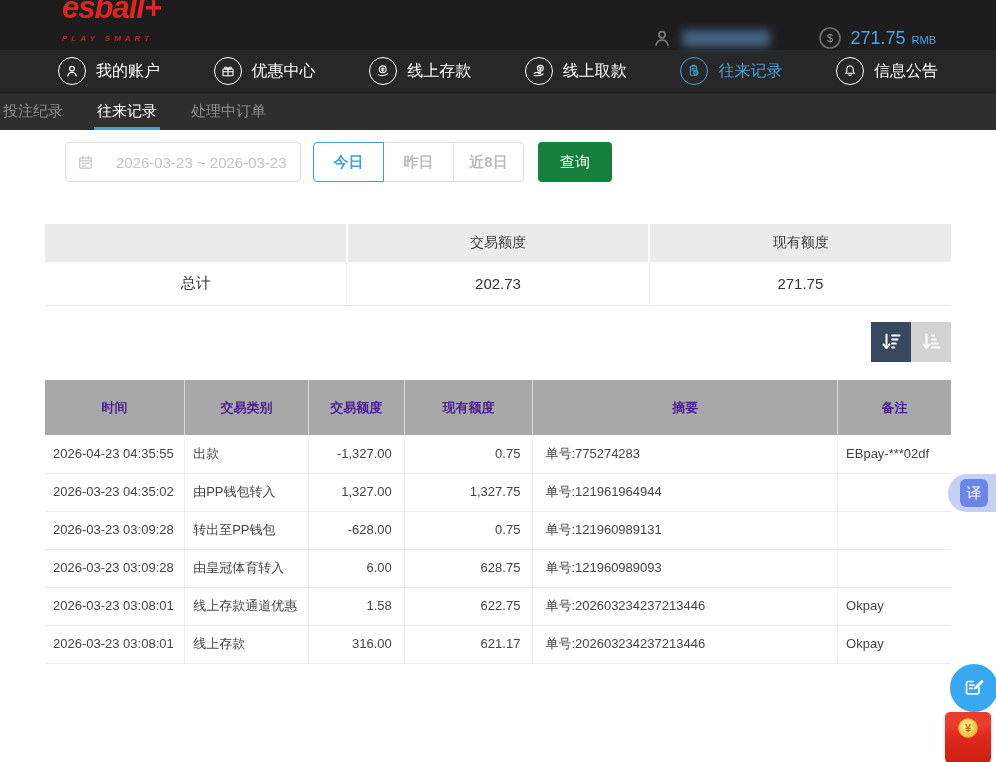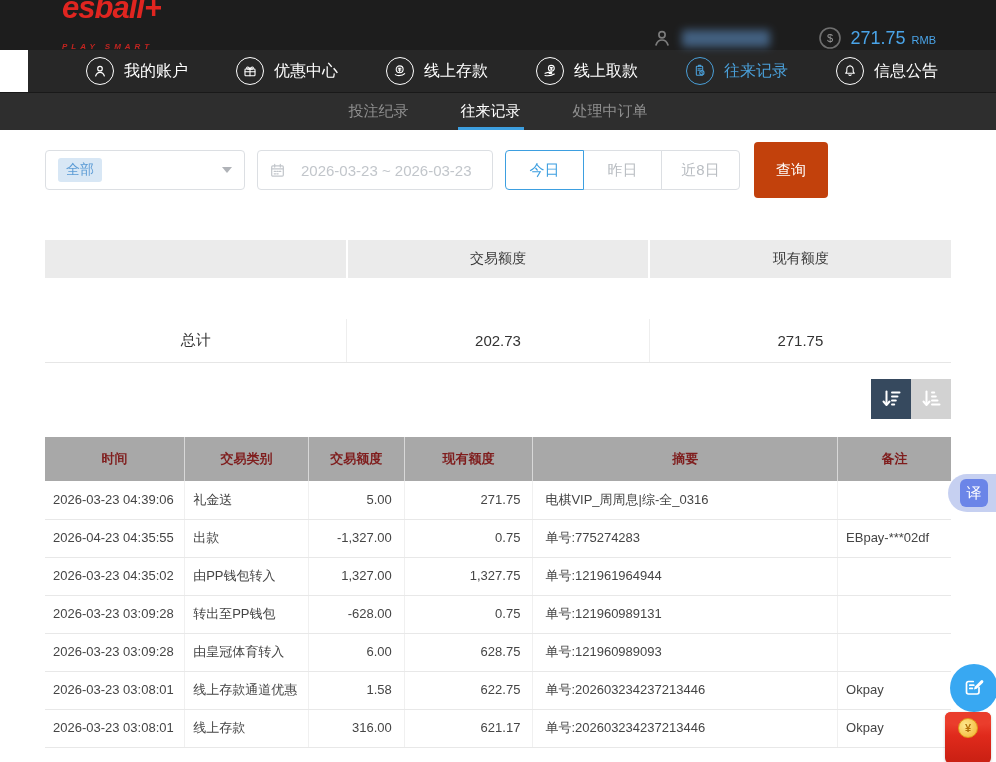--- a/index.html
+++ b/index.html
@@ -4,74 +4,74 @@
 <style>
   * { margin:0; padding:0; box-sizing:border-box; }
   html,body { width:996px; }
   body { font-family:"Liberation Sans","DejaVu Sans",sans-serif; background:#fff; }
   .page { position:relative; width:996px; height:762px; overflow:hidden; background:#fff; }
 
   
   .topbar { height:50px; background:#1d1d1d; display:flex; align-items:flex-end; justify-content:space-between; padding:0 60px 0 62px; }
   .logo { height:50px; overflow:hidden; display:flex; flex-direction:column; cursor:pointer; }
   .logo-text { color:#e02520; font-style:italic; font-weight:bold; font-size:31px; line-height:30px; margin-top:-7px; letter-spacing:-1px; }
-  .logo-tag { color:#c22420; font-size:8px; font-style:italic; font-weight:bold; letter-spacing:4px; margin-top:19px; }
+  .logo-tag { color:#c22420; font-size:8px; font-style:italic; font-weight:bold; letter-spacing:4px; margin-top:11px; }
   .topbar-right { display:flex; align-items:center; gap:48px; }
   .user { display:flex; align-items:center; gap:9px; cursor:pointer; }
   .user-icon { display:flex; color:#7d7d7d; }
   .username-blur { width:88px; height:17px; background:#47688c; filter:blur(4px); border-radius:2px; opacity:.9; }
   .balance { display:flex; align-items:center; gap:8px; color:#4aa4e8; cursor:pointer; }
   .balance-amount { font-size:18px; }
   .balance-cur { font-size:11px; margin-left:-2px; padding-top:3px; }
 
   
-  .mainnav { height:42px; background:#272727; display:flex; align-items:center; justify-content:space-between; padding:0 58px;margin-left:28px; }
+  .mainnav { height:42px; background:#272727; display:flex; align-items:center; justify-content:space-between; padding:0 58px; }
   .nav-item { display:flex; align-items:center; gap:10px; color:#fff; font-size:16px; cursor:pointer; }
   .nav-item.active { color:#4a9fd8; }
   .nav-icon { width:28px; height:28px; border:1.5px solid currentColor; border-radius:50%; display:flex; align-items:center; justify-content:center; flex:none; }
   .nav-icon svg { display:block; }
 
   
-  .subnav { height:38px; background:#2e2e2e; border-top:1px solid #191919; display:flex; justify-content:center; gap:46px; }
+  .subnav { height:38px; background:#2e2e2e; border-top:1px solid #191919; display:flex; gap:28px; }
   .subtab { color:#8f8f8f; font-size:15px; display:flex; align-items:center; padding:0 3px; position:relative; cursor:pointer; }
   .subtab.active { color:#fff; }
   .subtab.active::after { content:""; position:absolute; left:0; right:0; bottom:0; height:3px; background:#3d9fe0; }
 
   
   .content { padding:0 45px; }
   .filters { margin-top:12px; display:flex; align-items:center; }
   .dropdown { width:200px; height:40px; border:1px solid #dcdfe3; border-radius:4px; display:flex; align-items:center; justify-content:space-between; padding:0 12px; cursor:pointer; background:#fff; }
   .tag { background:#d8e7f5; color:#5b9bd5; font-size:14px; padding:3px 8px; border-radius:3px; }
   .caret { width:0; height:0; border-left:5px solid transparent; border-right:5px solid transparent; border-top:6px solid #b0b3b8; }
-  .datebox { width:236px; height:40px; border:1px solid #dcdfe3; border-radius:4px; display:flex; align-items:center; gap:16px; padding:4px 12px; margin-left:12px; color:#c2c6cb; font-size:15px; cursor:pointer; background:#fff; white-space:nowrap; }
+  .datebox { width:236px; height:40px; border:1px solid #dcdfe3; border-radius:4px; display:flex; align-items:center; gap:23px; padding:4px 12px; margin-left:20px; color:#c2c6cb; font-size:15px; cursor:pointer; background:#fff; white-space:nowrap; }
   .quick-group { display:flex; margin-left:12px; }
-  .quick-btn { width:79px; height:40px; border:1px solid #dcdfe3; background:#fff; color:#b9bdc2; font-size:15px; display:flex; align-items:center; justify-content:center; cursor:pointer; margin-left:-1px; }
+  .quick-btn { width:71px; height:40px; border:1px solid #dcdfe3; background:#fff; color:#b9bdc2; font-size:15px; display:flex; align-items:center; justify-content:center; cursor:pointer; margin-left:-1px;font-weight:bold; }
   .quick-btn:first-child { border-radius:4px 0 0 4px; margin-left:0; }
   .quick-btn:last-child { border-radius:0 4px 4px 0; }
   .quick-btn.active { color:#3d9fe0; border-color:#3d9fe0; z-index:1; }
-  .query-btn { width:74px; height:56px; margin-left:14px; background:#c2410c; color:#fff; border:none; border-radius:4px; font-size:15px; cursor:pointer; }
+  .query-btn { width:74px; height:40px; margin-left:14px; background:#15803d; color:#fff; border:none; border-radius:4px; font-size:15px; cursor:pointer; }
 
   
   .summary { margin-top:42px; }
   .summary-header { display:flex; height:38px; background:#ebebeb; }
   .summary-header .cell { flex:1; display:flex; align-items:center; justify-content:center; color:#3a3a3a; font-size:14px; border-right:2px solid #fff; }
   .summary-header .cell:last-child { border-right:none; }
-  .summary-body { display:flex; height:44px; border-bottom:1px solid #e6e6e6;margin-top:41px; }
+  .summary-body { display:flex; height:44px; border-bottom:1px solid #e6e6e6; }
   .summary-body .cell { flex:1; display:flex; align-items:center; justify-content:center; color:#333; font-size:15px; border-right:1px solid #eee; }
   .summary-body .cell:last-child { border-right:none; }
 
   
   .sort-row { margin-top:16px; display:flex; justify-content:flex-end; }
   .sort-btn { width:40px; height:40px; border:none; display:flex; align-items:center; justify-content:center; cursor:pointer; padding:0; }
   .sort-btn.desc { background:#36495e; }
   .sort-btn.asc { background:#d2d2d2; }
 
   
   table.records { margin-top:18px; width:100%; border-collapse:collapse; table-layout:fixed; }
-  table.records th { background:#a8a8a8; color:#7f1d1d; font-size:13px; font-weight:bold; height:44px; border-right:1px solid rgba(255,255,255,.55); }
+  table.records th { background:#a8a8a8; color:#4c1d95; font-size:13px; font-weight:bold; height:55px; border-right:1px solid rgba(255,255,255,.55); }
   table.records th:last-child { border-right:none; }
   table.records td { height:38px; font-size:13px; color:#454545; border-bottom:1px solid #e8e8e8; border-right:1px solid #f0f0f0; padding:2px 8px; line-height:16px; vertical-align:middle; word-break:break-word; }
   table.records td:last-child { border-right:none; }
   table.records td.num { text-align:right; padding-right:12px; }
   table.records td.c-summary { padding-left:12px; }
 
   
   .translate-pill { position:absolute; right:0; top:474px; width:48px; height:38px; background:rgba(186,198,238,.82); border-radius:19px 0 0 19px; display:flex; align-items:center; justify-content:center; cursor:pointer; }
   .translate-sq { width:28px; height:28px; background:#6b85e8; border-radius:6px; color:#fff; font-size:15px; display:flex; align-items:center; justify-content:center; margin-left:4px; }
   .edit-fab { position:absolute; right:-2px; top:664px; width:48px; height:48px; border-radius:50%; background:#38a8f2; display:flex; align-items:center; justify-content:center; cursor:pointer; }
@@ -178,24 +178,20 @@
 
   <div class="subnav" id="subnav">
       <div class="subtab">投注纪录</div>
       <div class="subtab active">往来记录</div>
       <div class="subtab">处理中订单</div>
     </div>
 
   <div class="content">
 
     <div class="filters">
-      <div class="dropdown">
-        <span class="tag">全部</span>
-        <span class="caret"></span>
-      </div>
       <div class="datebox">
         <span style="display:flex">
           <svg width="15" height="15" viewBox="0 0 16 16" fill="none" stroke="#c2c6cb" stroke-width="1.3" stroke-linecap="round">
               <rect x="1.8" y="3" width="12.4" height="11" rx="1.2"></rect>
               <path d="M1.8 6.3h12.4M5 1.5v2.8M11 1.5v2.8"></path>
               <path d="M4.5 9h1.4M7.3 9h1.4M10.1 9h1.4M4.5 11.5h1.4M7.3 11.5h1.4"></path>
             </svg>
         </span>
         <span>2026-03-23 ~ 2026-03-23</span>
       </div>
@@ -251,28 +247,20 @@
             <th>时间</th>
             <th>交易类别</th>
             <th>交易额度</th>
             <th>现有额度</th>
             <th>摘要</th>
             <th>备注</th>
           </tr>
         </thead>
       <tbody id="records-body">
           <tr>
-            <td class="c-time">2026-03-23 04:39:06</td>
-            <td class="c-type">礼金送</td>
-            <td class="num c-amount">5.00</td>
-            <td class="num c-balance">271.75</td>
-            <td class="c-summary">电棋VIP_周周息|综-全_0316</td>
-            <td class="c-remark"></td>
-          </tr>
-          <tr>
             <td class="c-time">2026-04-23 04:35:55</td>
             <td class="c-type">出款</td>
             <td class="num c-amount">-1,327.00</td>
             <td class="num c-balance">0.75</td>
             <td class="c-summary">单号:775274283</td>
             <td class="c-remark">EBpay-***02df</td>
           </tr>
           <tr>
             <td class="c-time">2026-03-23 04:35:02</td>
             <td class="c-type">由PP钱包转入</td>

